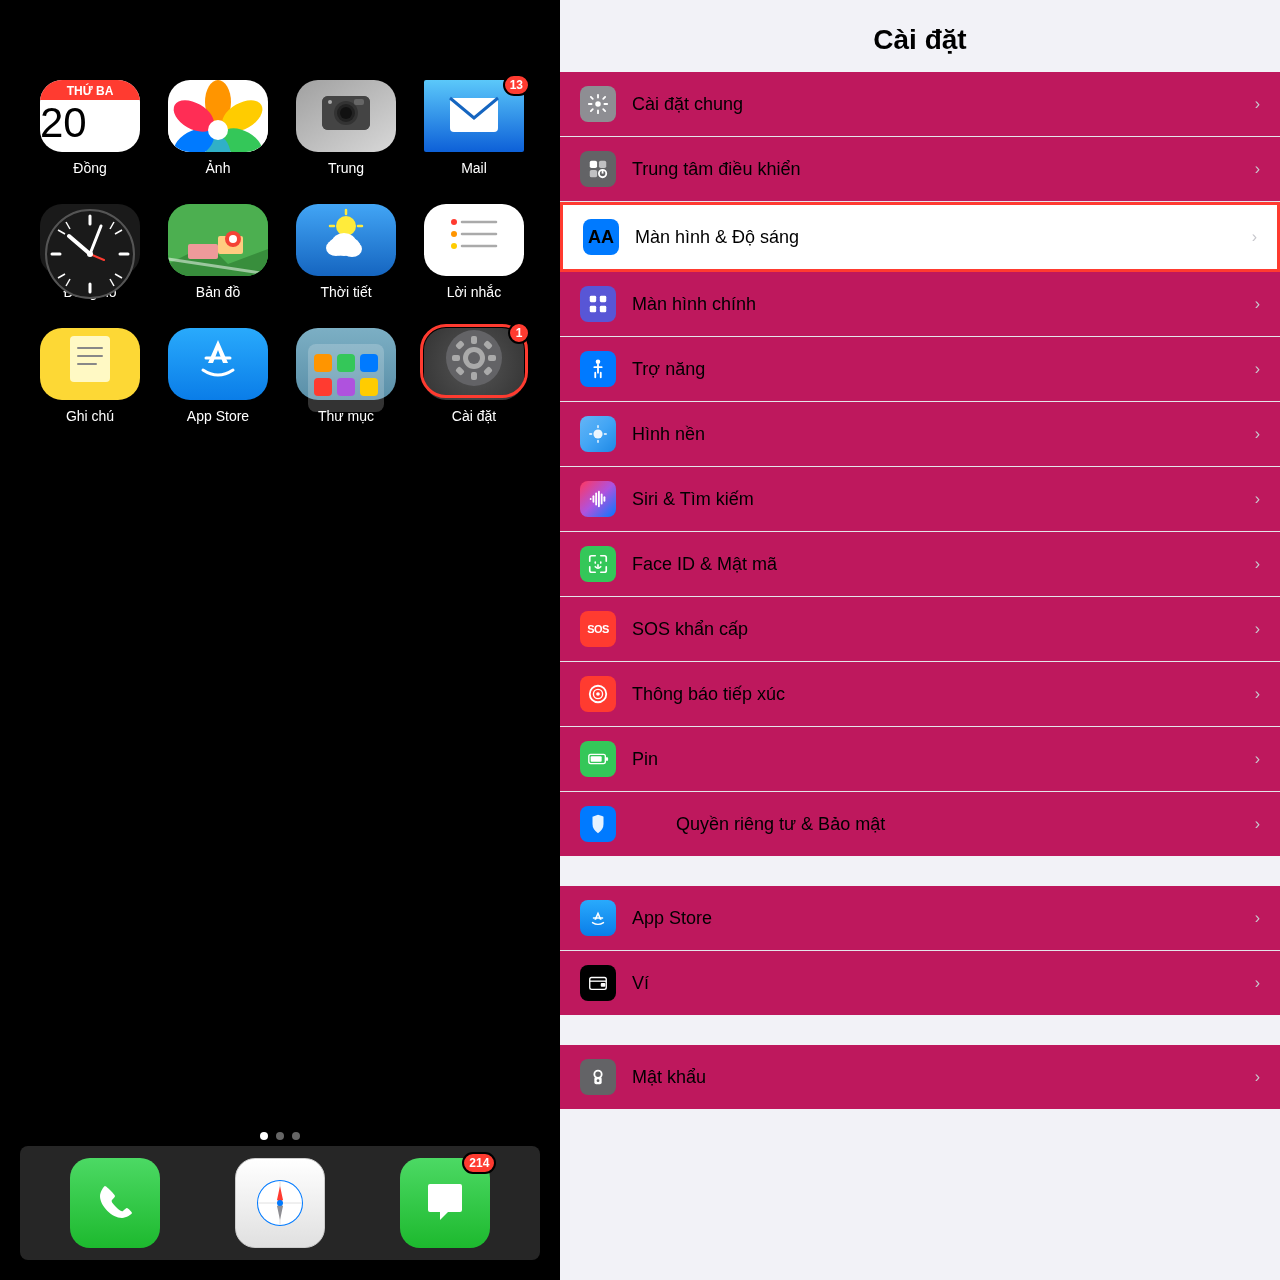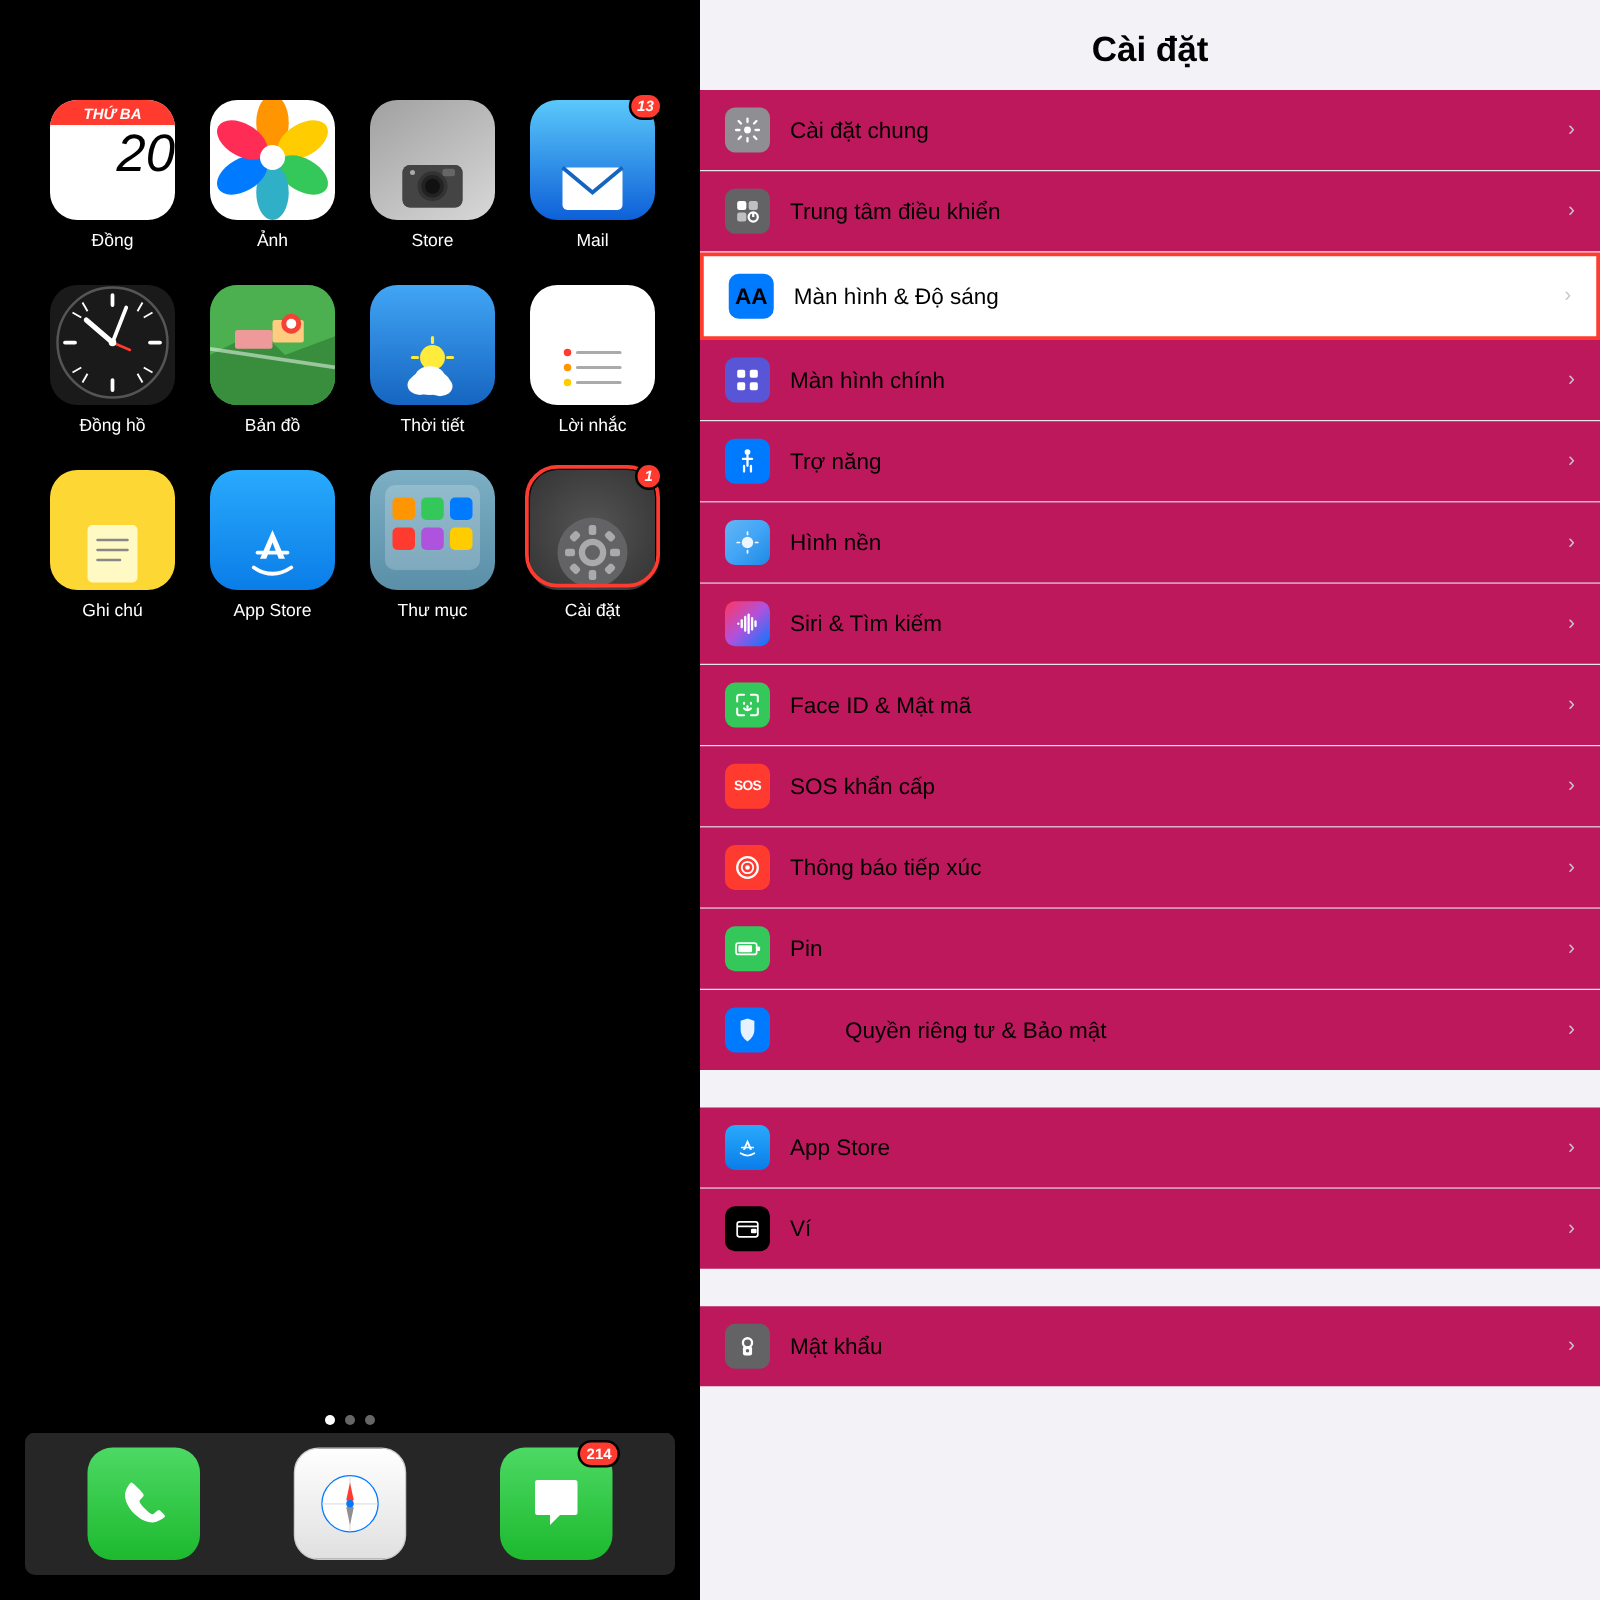--- a/index.html
+++ b/index.html
@@ -33,29 +33,28 @@
     .app-icon-wrapper {
       display: flex;
       flex-direction: column;
       align-items: center;
       gap: 8px;
       position: relative;
     }
 
     .app-icon {
       width: 100px;
-      height: 96px;
+      height: 72px;
       border-radius: 22px;
       display: flex;
-      align-items: flex-end;
+      align-items: flex-start;
       justify-content: center;
       font-size: 48px;
       position: relative;
       overflow: visible;
-      font-style: italic;
     }
 
     .app-label {
       color: #fff;
       font-size: 14px;
       text-align: center;
       text-shadow: 0 1px 2px rgba(0,0,0,0.5);
     }
 
     .badge {
@@ -282,25 +281,25 @@
         <svg viewBox="0 0 60 60" width="60" height="60">
           <rect x="6" y="16" width="48" height="34" rx="6" fill="#555"></rect>
           <rect x="6" y="16" width="48" height="34" rx="6" fill="#444"></rect>
           <circle cx="30" cy="33" r="12" fill="#333"></circle>
           <circle cx="30" cy="33" r="9" fill="#222"></circle>
           <circle cx="30" cy="33" r="6" fill="#111"></circle>
           <rect x="38" y="19" width="10" height="6" rx="2" fill="#666"></rect>
           <circle cx="14" cy="22" r="2" fill="#aaa"></circle>
         </svg>
       </div>
-      <span class="app-label">Store</span>
-    </div>
-
-    <div class="app-icon-wrapper">
-      <div class="app-icon" style="background:linear-gradient(180deg,#5bc8fa,#0d60d8); border-radius:22px;">
+      <span class="app-label">Trung</span>
+    </div>
+
+    <div class="app-icon-wrapper">
+      <div class="app-icon" style="background:linear-gradient(180deg,#5bc8fa,#0d60d8); border-radius:2px;">
         <span class="badge">13</span>
         <svg viewBox="0 0 60 60" width="60" height="60">
           <rect x="6" y="18" width="48" height="34" rx="4" fill="white"></rect>
           <polyline points="6,18 30,38 54,18" fill="none" stroke="#1565c0" stroke-width="3"></polyline>
         </svg>
       </div>
       <span class="app-label">Mail</span>
     </div>
 
     <div class="app-icon-wrapper">

